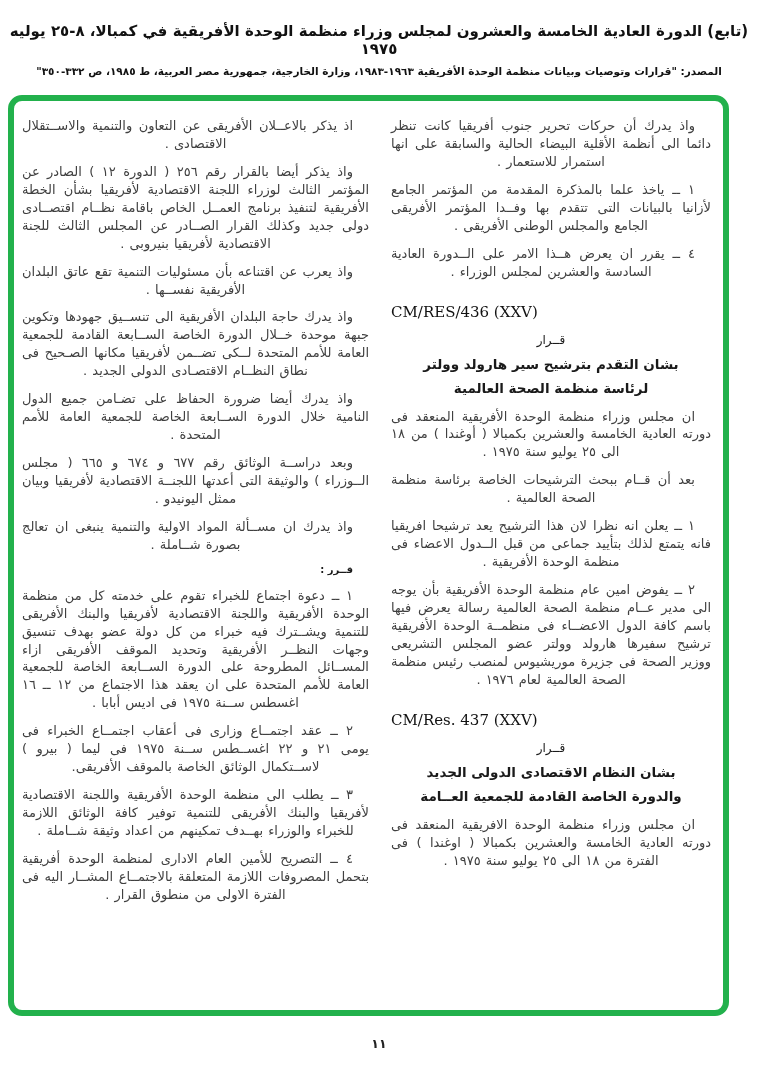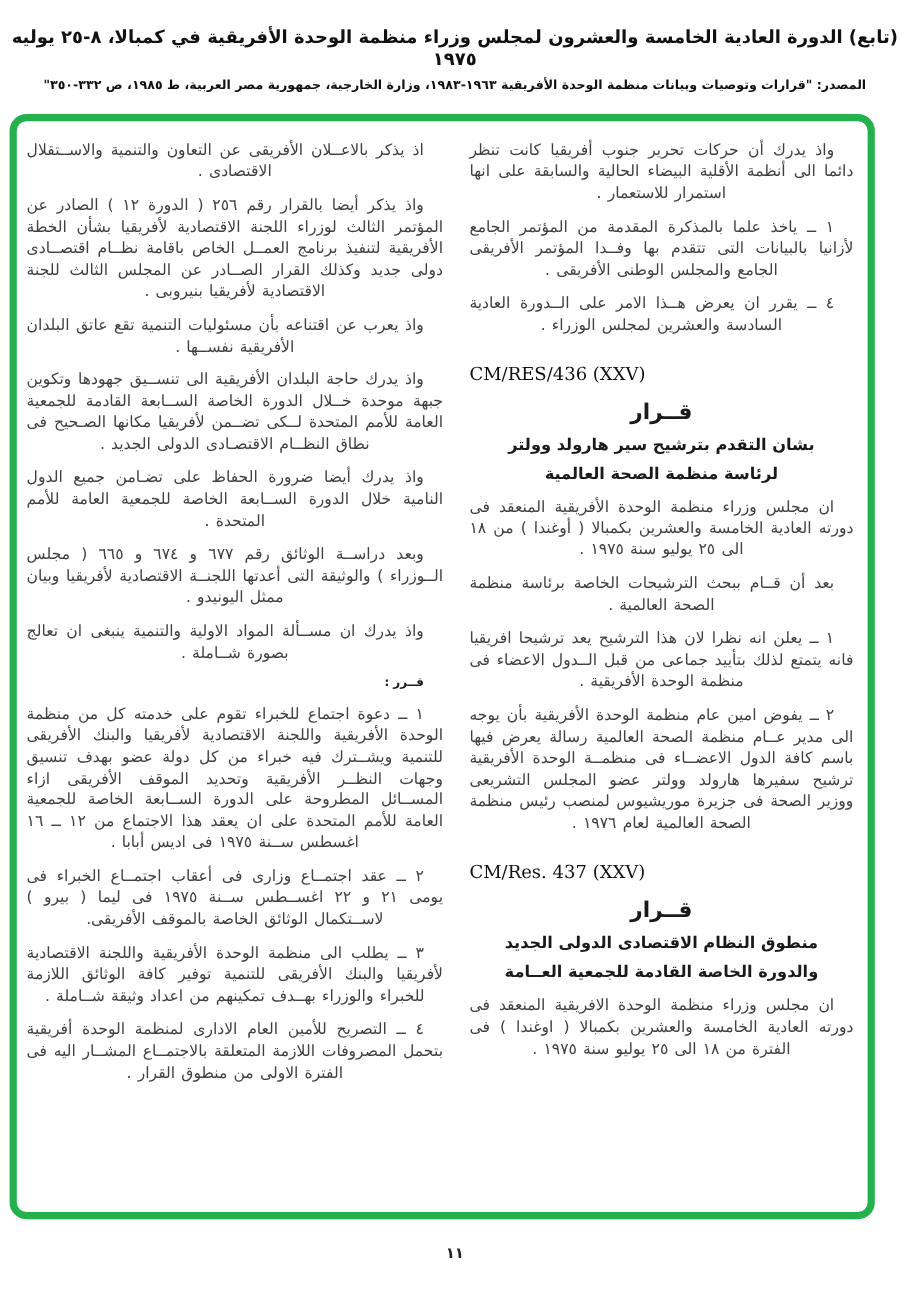--- a/index.html
+++ b/index.html
@@ -34,21 +34,21 @@
     font-size:13px;line-height:1.38;margin:0 0 10px 0;
     text-align:justify;text-align-last:center;text-indent:16px;
     word-spacing:1px;color:#404040;
   }
   .res-label{
     direction:ltr;text-align:left;
     font-family:"DejaVu Serif","Liberation Serif",serif;
     font-size:15px;color:#111;margin:22px 0 12px 0;
   }
   .res-heading{margin:4px 0 12px 0;text-align:center;}
-  .res-heading .t1{font-weight:bold;font-size:18px;margin-bottom:9px;}
+  .res-heading .t1{font-weight:normal;font-size:12px;margin-bottom:9px;}
   .res-heading .t2,.res-heading .t3{font-weight:bold;font-size:13.5px;margin-bottom:8px;}
   .decision-heading{
     font-weight:bold;font-size:10px;text-align:right;text-indent:16px;
     margin:4px 0 12px 0;
   }
   
   .page-number{
     position:absolute;top:1036px;left:0;right:0;
     text-align:center;font-size:12.5px;font-weight:bold;color:#222;
   }
@@ -78,21 +78,21 @@
 
     <p class="para">ان مجلس وزراء منظمة الوحدة الأفريقية المنعقد فى دورته العادية الخامسة والعشرين بكمبالا ( أوغندا ) من ١٨ الى ٢٥ يوليو سنة ١٩٧٥ .</p>
     <p class="para">بعد أن قــام ببحث الترشيحات الخاصة برئاسة منظمة الصحة العالمية .</p>
     <p class="para">١ ــ يعلن انه نظرا لان هذا الترشيح يعد ترشيحا افريقيا فانه يتمتع لذلك بتأييد جماعى من قبل الــدول الاعضاء فى منظمة الوحدة الأفريقية .</p>
     <p class="para">٢ ــ يفوض امين عام منظمة الوحدة الأفريقية بأن يوجه الى مدير عــام منظمة الصحة العالمية رسالة يعرض فيها باسم كافة الدول الاعضــاء فى منظمــة الوحدة الأفريقية ترشيح سفيرها هارولد وولتر عضو المجلس التشريعى ووزير الصحة فى جزيرة موريشيوس لمنصب رئيس منظمة الصحة العالمية لعام ١٩٧٦ .</p>
 
     <div class="res-label">CM/Res. 437 (XXV)</div>
 
     <div class="res-heading">
       <div class="t1">قــرار</div>
-      <div class="t2">منطوق النظام الاقتصادى الدولى الجديد</div>
+      <div class="t2">بشان النظام الاقتصادى الدولى الجديد</div>
       <div class="t3">والدورة الخاصة القادمة للجمعية العــامة</div>
     </div>
 
     <p class="para">ان مجلس وزراء منظمة الوحدة الافريقية المنعقد فى دورته العادية الخامسة والعشرين بكمبالا ( اوغندا ) فى الفترة من ١٨ الى ٢٥ يوليو سنة ١٩٧٥ .</p>
   </div>
 
   <div class="col col-left">
     <p class="para">اذ يذكر بالاعــلان الأفريقى عن التعاون والتنمية والاســتقلال الاقتصادى .</p>
     <p class="para">واذ يذكر أيضا بالقرار رقم ٢٥٦ ( الدورة ١٢ ) الصادر عن المؤتمر الثالث لوزراء اللجنة الاقتصادية لأفريقيا بشأن الخطة الأفريقية لتنفيذ برنامج العمــل الخاص باقامة نظــام اقتصــادى دولى جديد وكذلك القرار الصــادر عن المجلس الثالث للجنة الاقتصادية لأفريقيا بنيروبى .</p>
     <p class="para">واذ يعرب عن اقتناعه بأن مسئوليات التنمية تقع عاتق البلدان الأفريقية نفســها .</p>

